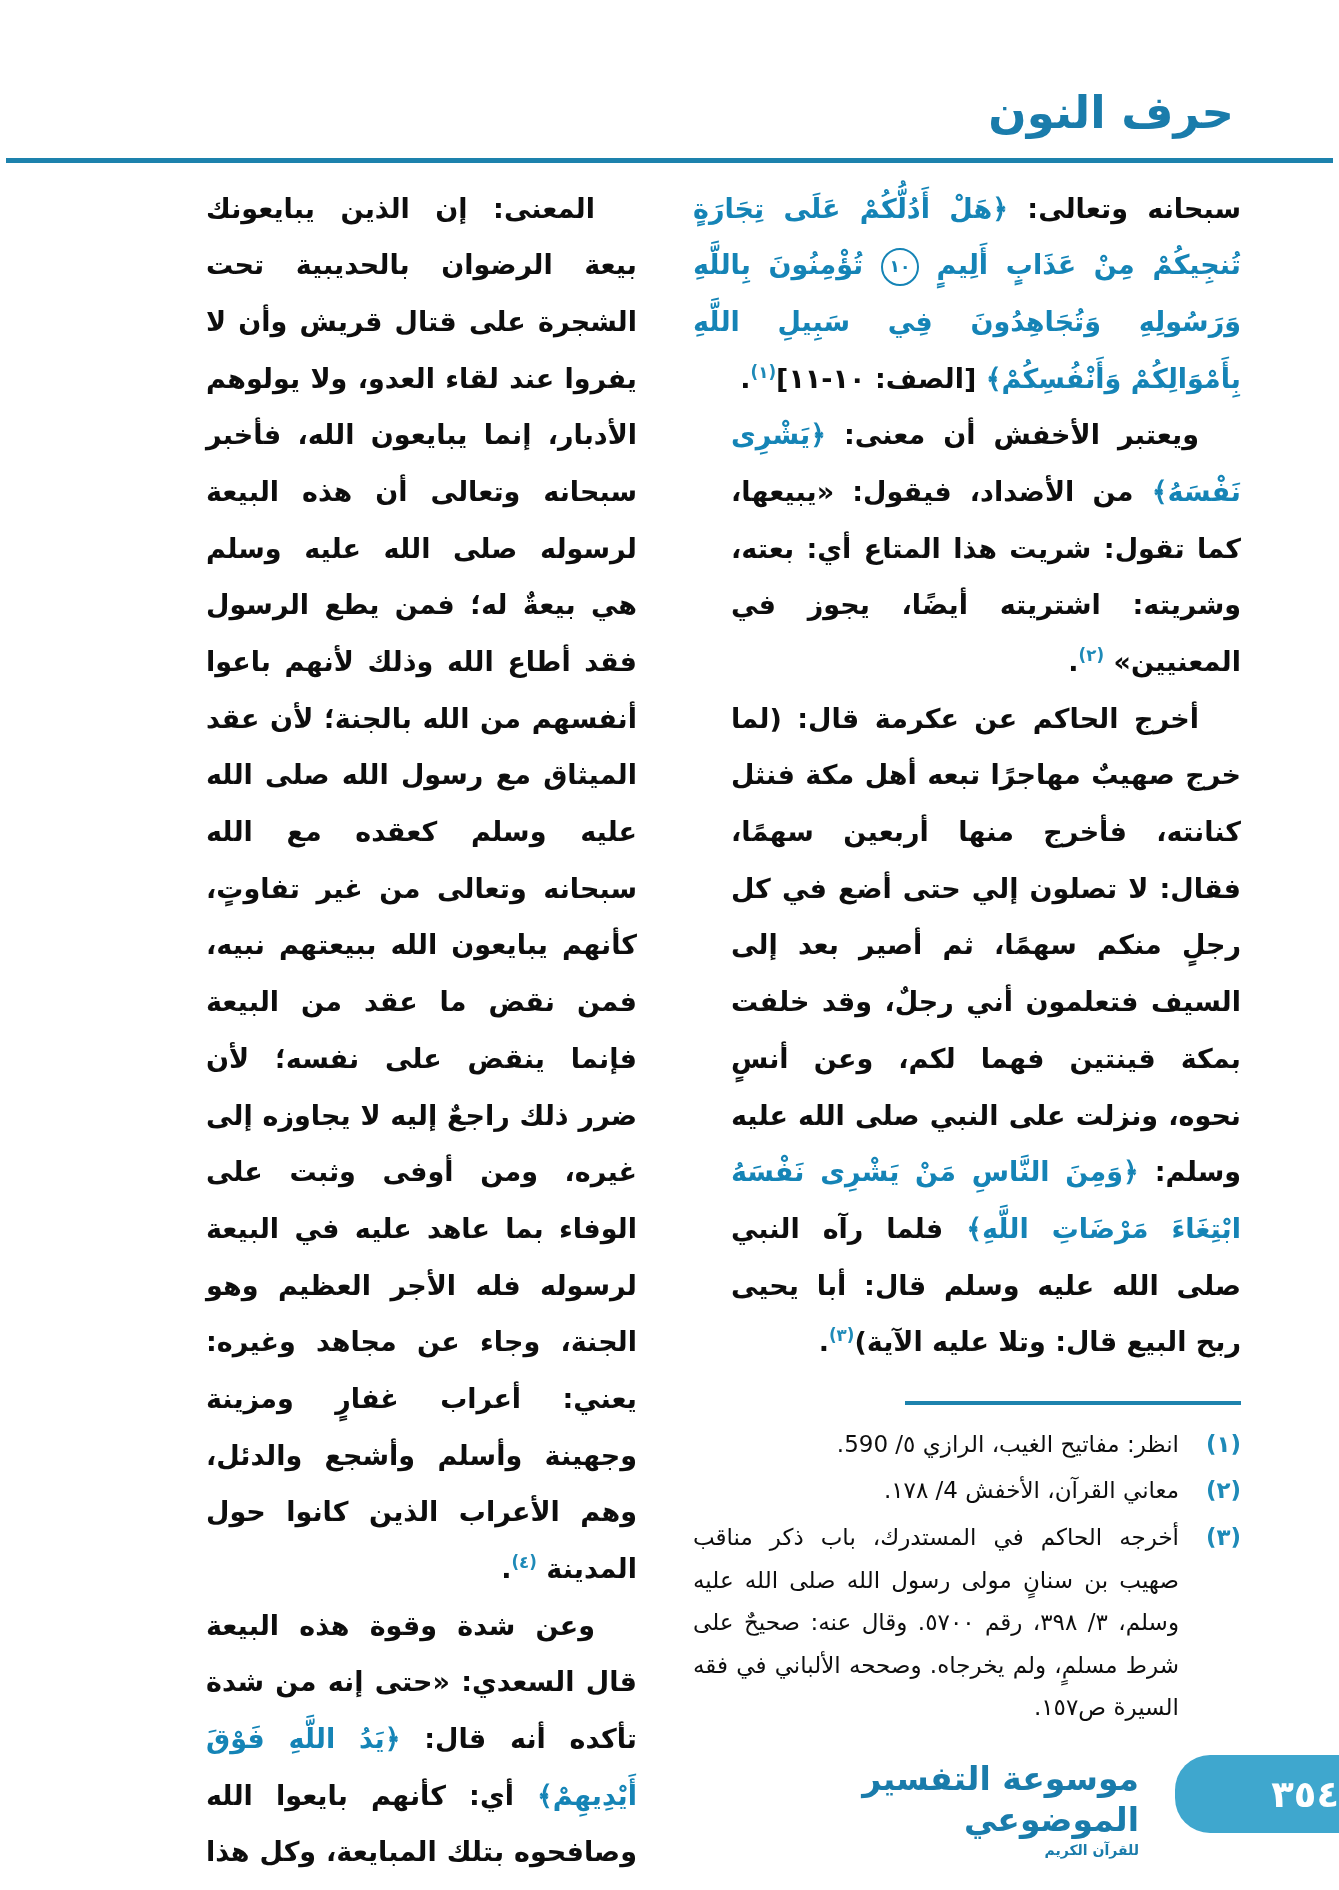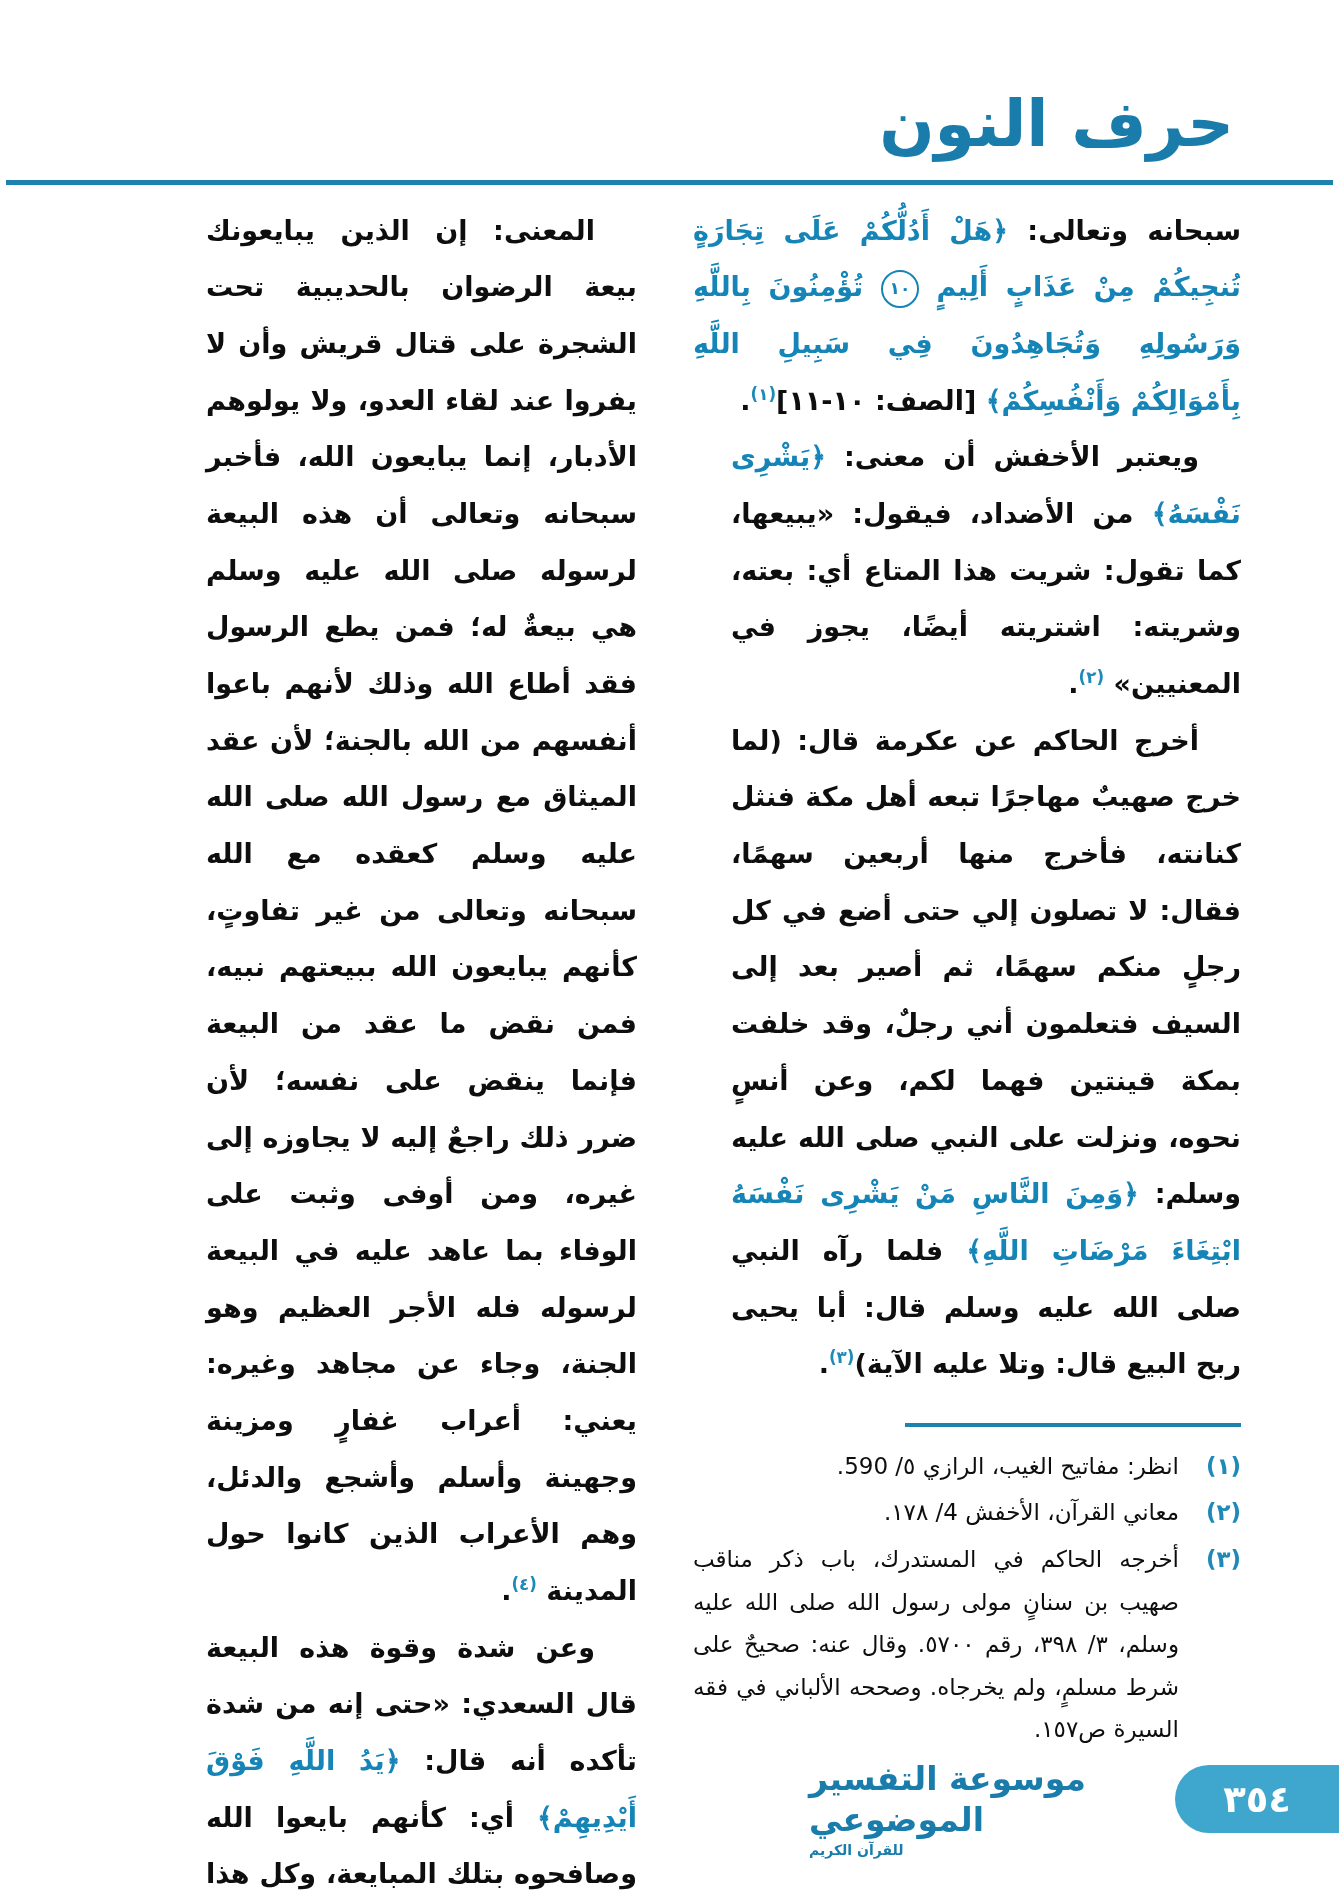--- a/index.html
+++ b/index.html
@@ -7,21 +7,21 @@
     --fnnum:#1e8ab8; --tab:#3fa7ce; --tabtext:#ffffff; --paper:#ffffff;
   }
   html,body{margin:0;padding:0;background:#e8e8e8;}
   .page{
     width:1339px;height:1890px;background:var(--paper);position:relative;
     margin:0 auto;direction:rtl;overflow:hidden;
     font-family:"DejaVu Sans", sans-serif;color:var(--ink);
   }
   .page-header{padding-top:88px;}
   .chapter-title{
-    color:var(--teal);font-size:65px;font-weight:bold;
+    color:var(--teal);font-size:45px;font-weight:bold;
     margin:0 105px 0 0;text-align:right;line-height:1.1;
   }
   .header-rule{height:5px;background:var(--rule);margin:20px 6px 0 6px;}
   .content{
     display:flex;align-items:flex-start;gap:56px;
     padding:18px 98px 0 168px;
   }
   .col{flex:none;}
   .col-right{width:548px;}
   .col-left{width:469px;}
@@ -44,29 +44,29 @@
   }
   .fn-sep{height:4px;background:var(--rule);margin:30px 0 18px auto;}
   .col-right .fn-sep{width:336px;}
   .fn-item{
     position:relative;padding-right:62px;font-size:23px;line-height:1.85;
     text-align:justify;color:var(--ink);margin-bottom:4px;font-weight:normal;
   }
   .fn-num{position:absolute;right:0;top:0;color:var(--fnnum);font-weight:bold;}
   .fn-text{color:var(--ink);}
   .logo{
-    position:absolute;bottom:32px;right:200px;width:330px;text-align:left;
+    position:absolute;bottom:32px;right:200px;width:330px;text-align:right;
     color:var(--teal);
   }
   .logo-title{font-size:33px;font-weight:bold;line-height:1.25;}
   .logo-sub{font-size:14px;font-weight:bold;margin-top:2px;}
   .page-tab{
-    position:absolute;right:0;bottom:57px;width:164px;height:68px;
+    position:absolute;right:0;bottom:57px;width:164px;height:78px;
     background:var(--tab);border-radius:35px 0 0 35px;
-    display:flex;align-items:center;justify-content:center;margin-top:18px;
+    display:flex;align-items:center;justify-content:flex-start;margin-top:18px;
   }
   .page-tab span{color:var(--tabtext);font-size:37px;font-weight:bold;}
 </style>
 </head>
 <body>
 
 <div class="page">
 
   <header class="page-header">
     <div class="chapter-title">حرف النون</div>

